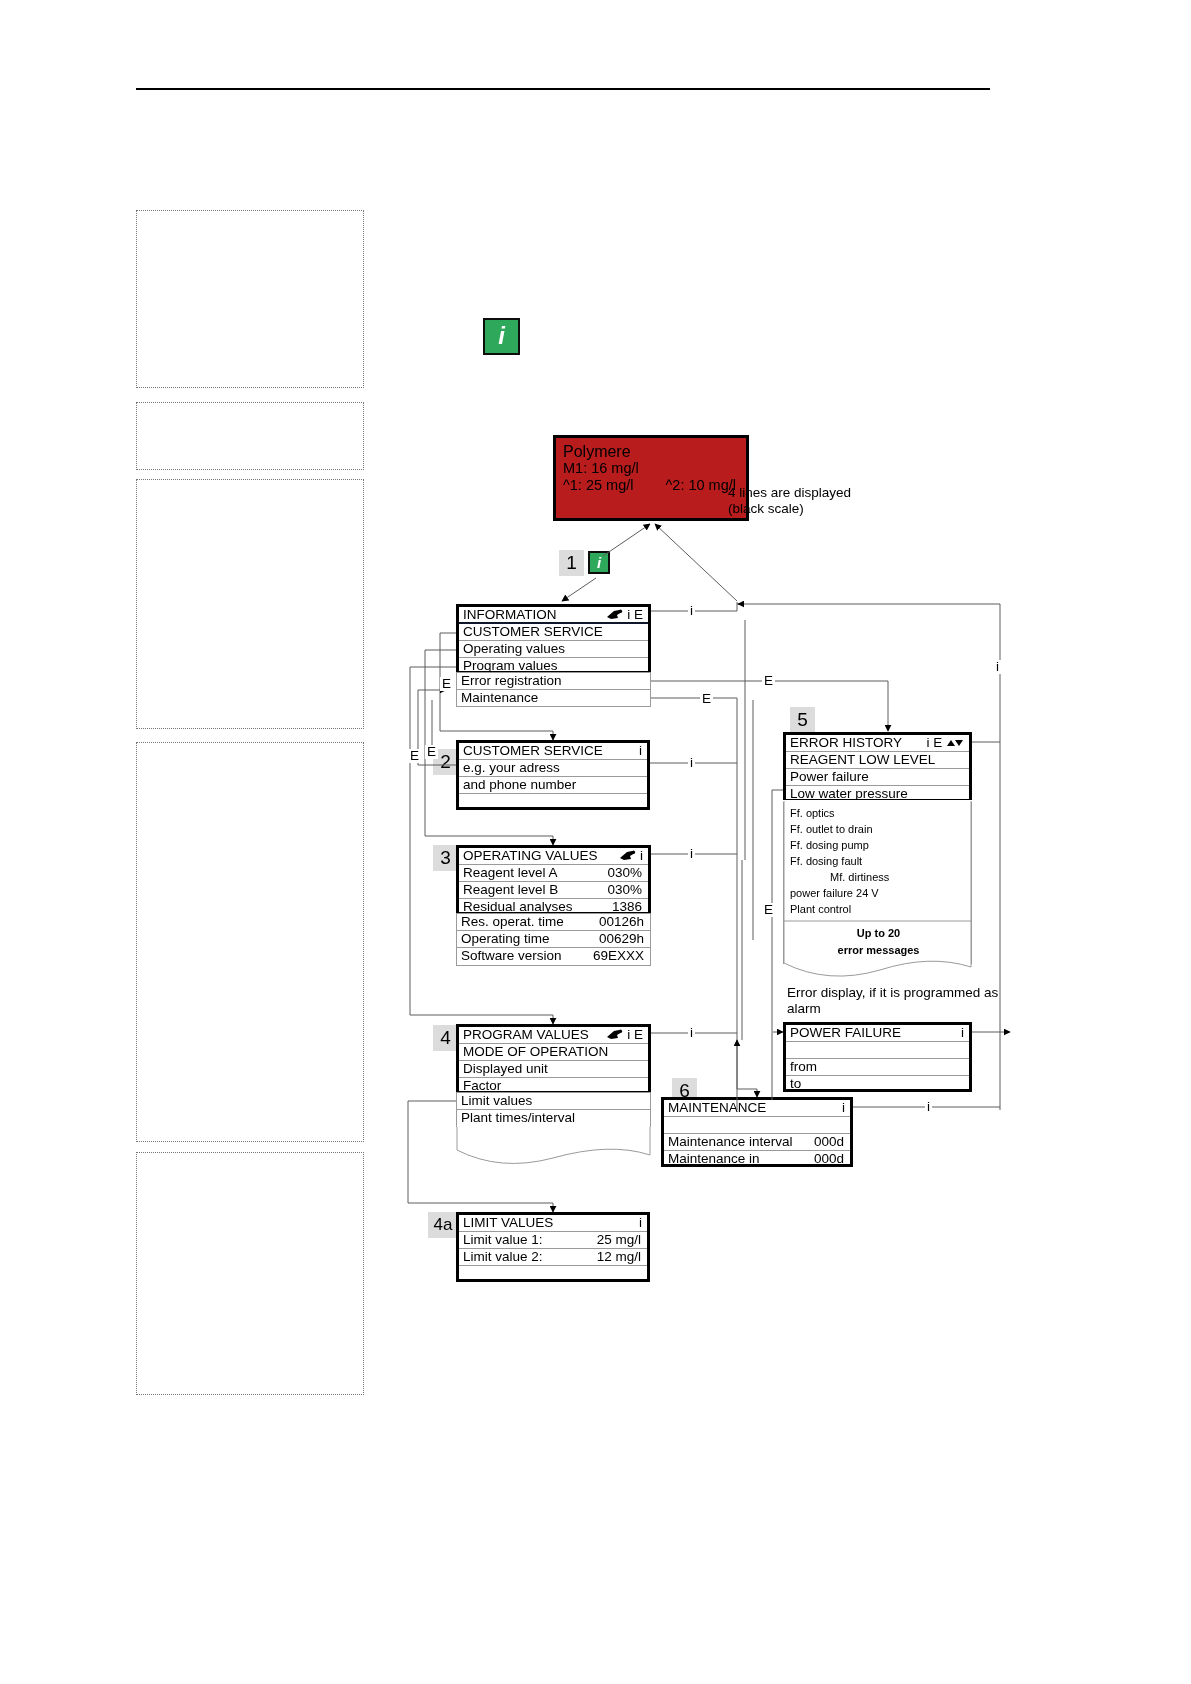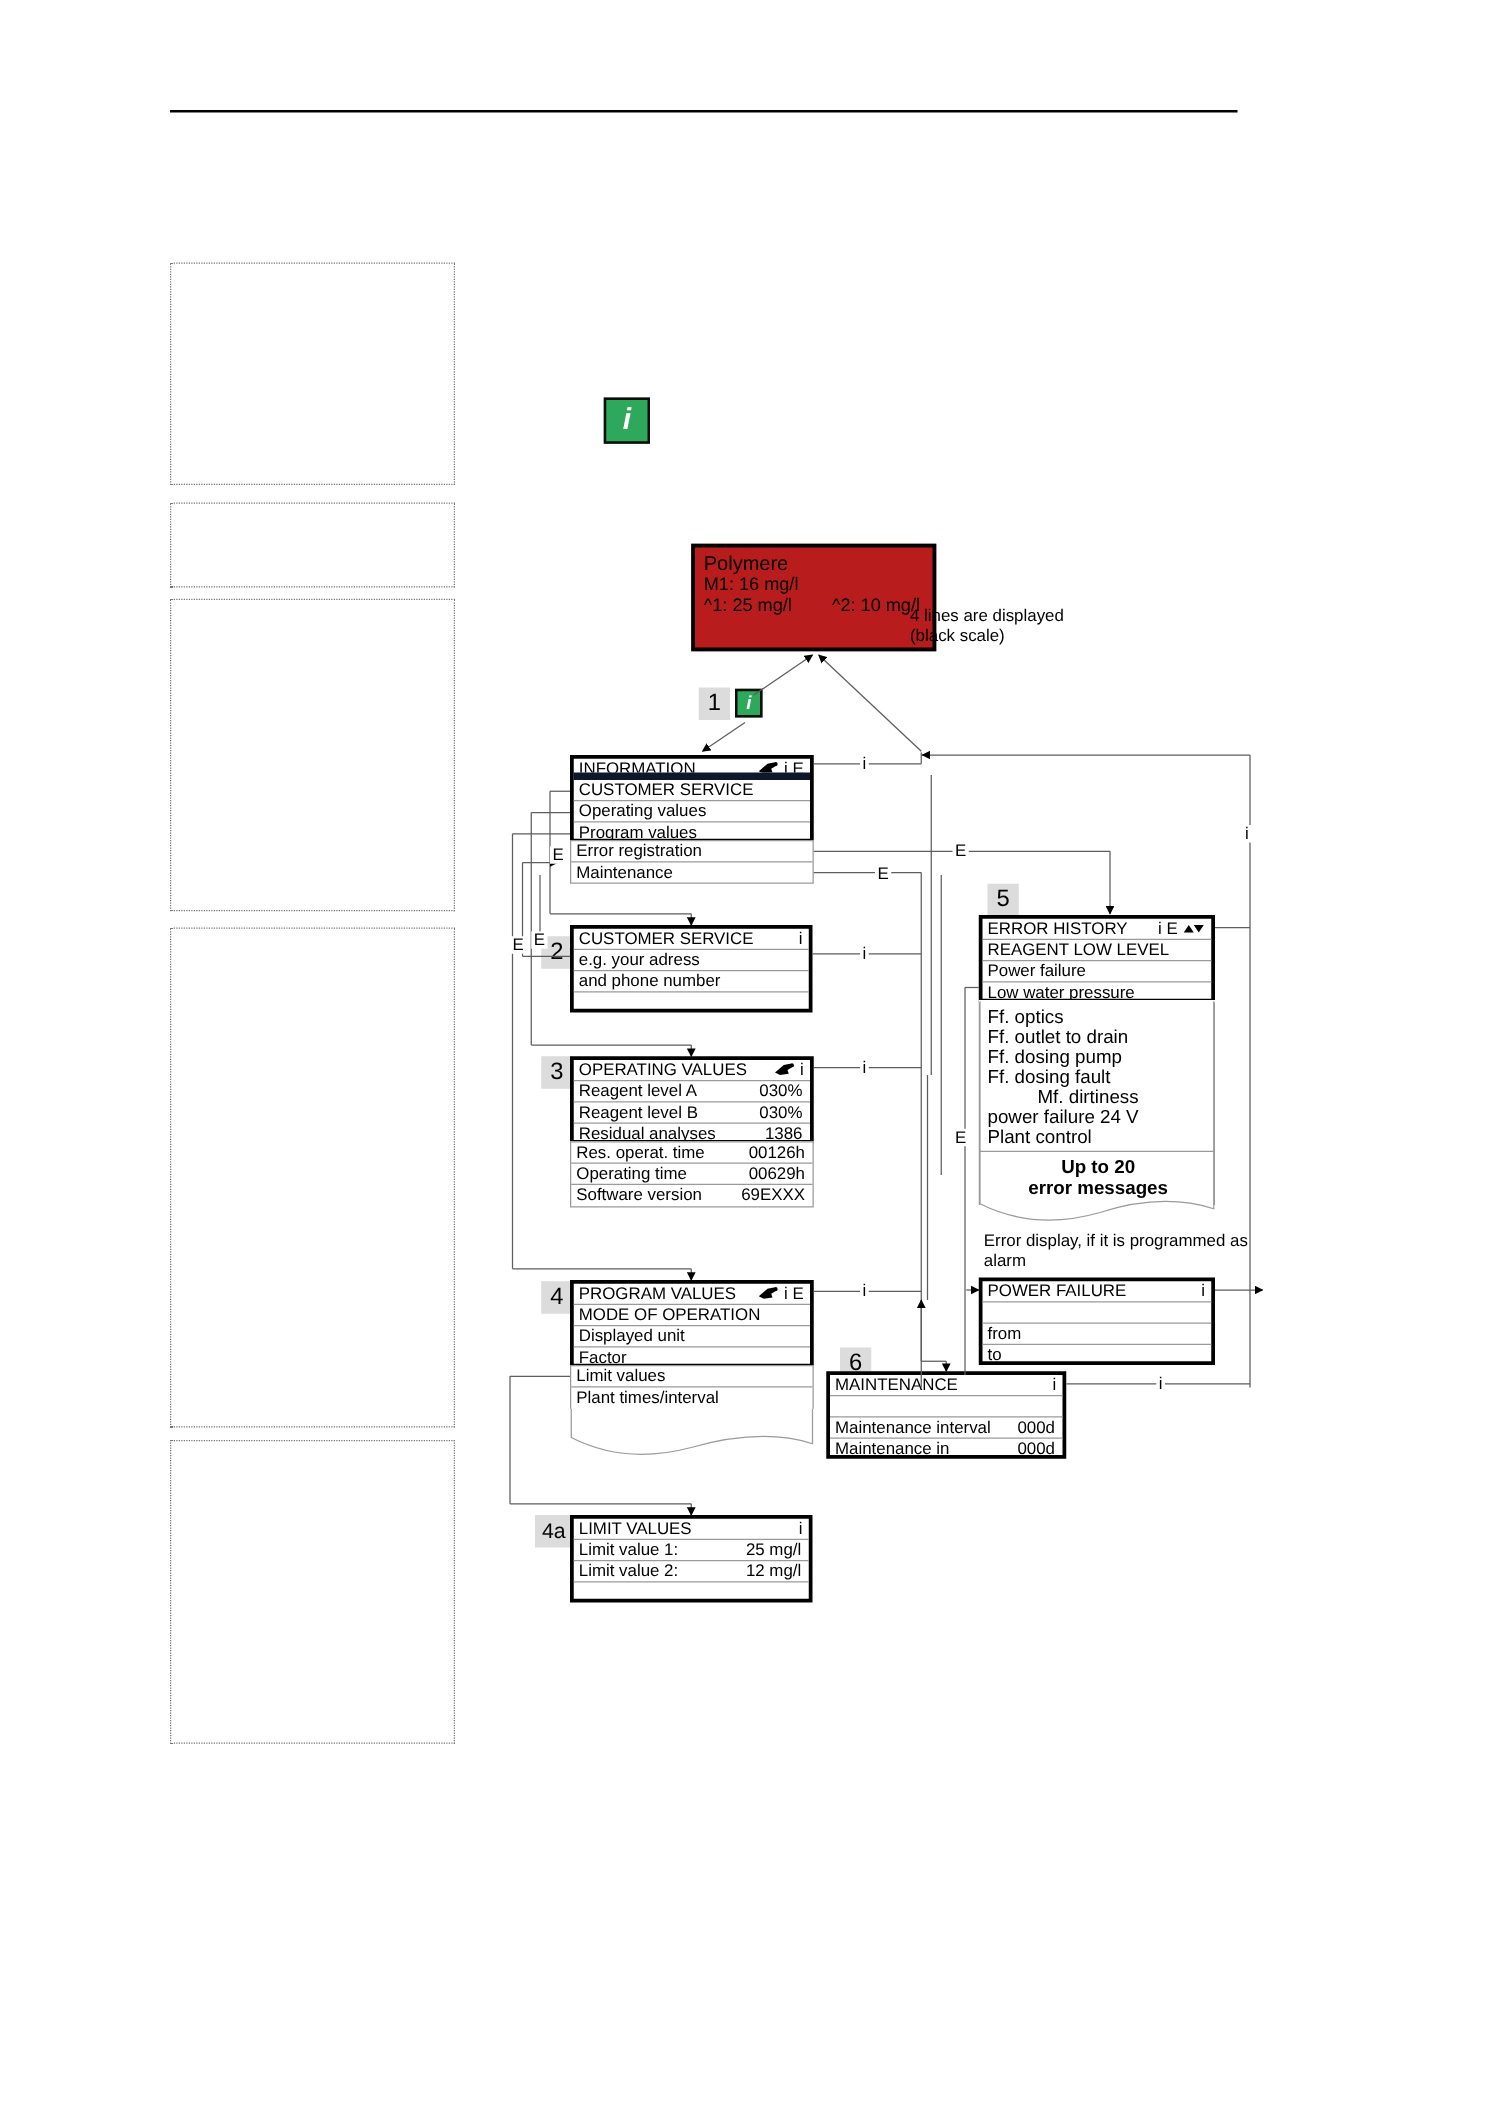--- a/index.html
+++ b/index.html
@@ -33,21 +33,21 @@
   .badge.wide{width:30px;}
 
   
   .ikey{position:absolute;box-sizing:border-box;background:#2ea85a;border:2px solid #0d0d0d;
         color:#fff;font-weight:bold;font-style:italic;text-align:center;}
 
   .lbl{position:absolute;font-size:13.5px;background:#fff;padding:0 2px;line-height:14px;}
 
   svg.ov{position:absolute;left:0;top:0;width:1191px;height:1684px;pointer-events:none;}
 
-  .freeform{position:absolute;font-size:15px;line-height:17px;white-space:nowrap;}
+  .freeform{position:absolute;font-size:11px;line-height:17px;white-space:nowrap;}
   .bold{font-weight:bold;}
   .ctr{text-align:center;}
 </style>
 </head>
 <body>
 
 <div class="top-rule"></div>
 
 <div class="dotted" style="left:136px;top:210px;width:228px;height:178px;"></div>
 <div class="dotted" style="left:136px;top:402px;width:228px;height:68px;"></div>
@@ -69,21 +69,21 @@
 
 <div class="note" style="left:728px;top:461px;margin-top:24px;">
   <div>4 lines are displayed</div>
   <div>(black scale)</div>
 </div>
 
 <div class="badge" style="left:559px;top:550px;">1</div>
 <div class="ikey" style="left:588px;top:551px;width:22px;height:23px;font-size:15px;line-height:19px;">i</div>
 
 <div class="screen" style="left:456px;top:604px;width:195px;height:70px;">
-  <div class="row" style="border-bottom:6px solid #0f172a;">
+  <div class="row" style="border-bottom:2px solid #0f172a;">
     <span>INFORMATION</span>
     <span class="rt">
       <svg width="17" height="11" viewBox="0 0 17 11" style="vertical-align:-1px;">
         <path d="M1 8 L8 2 L13 1 L16 3 L11 6 L12 9 L5 10 Z" fill="#000"></path>
         <circle cx="14.5" cy="2.2" r="1.6" fill="#000"></circle>
       </svg>
       <span>i E</span>
     </span>
   </div>
   <div class="row">CUSTOMER SERVICE</div>

